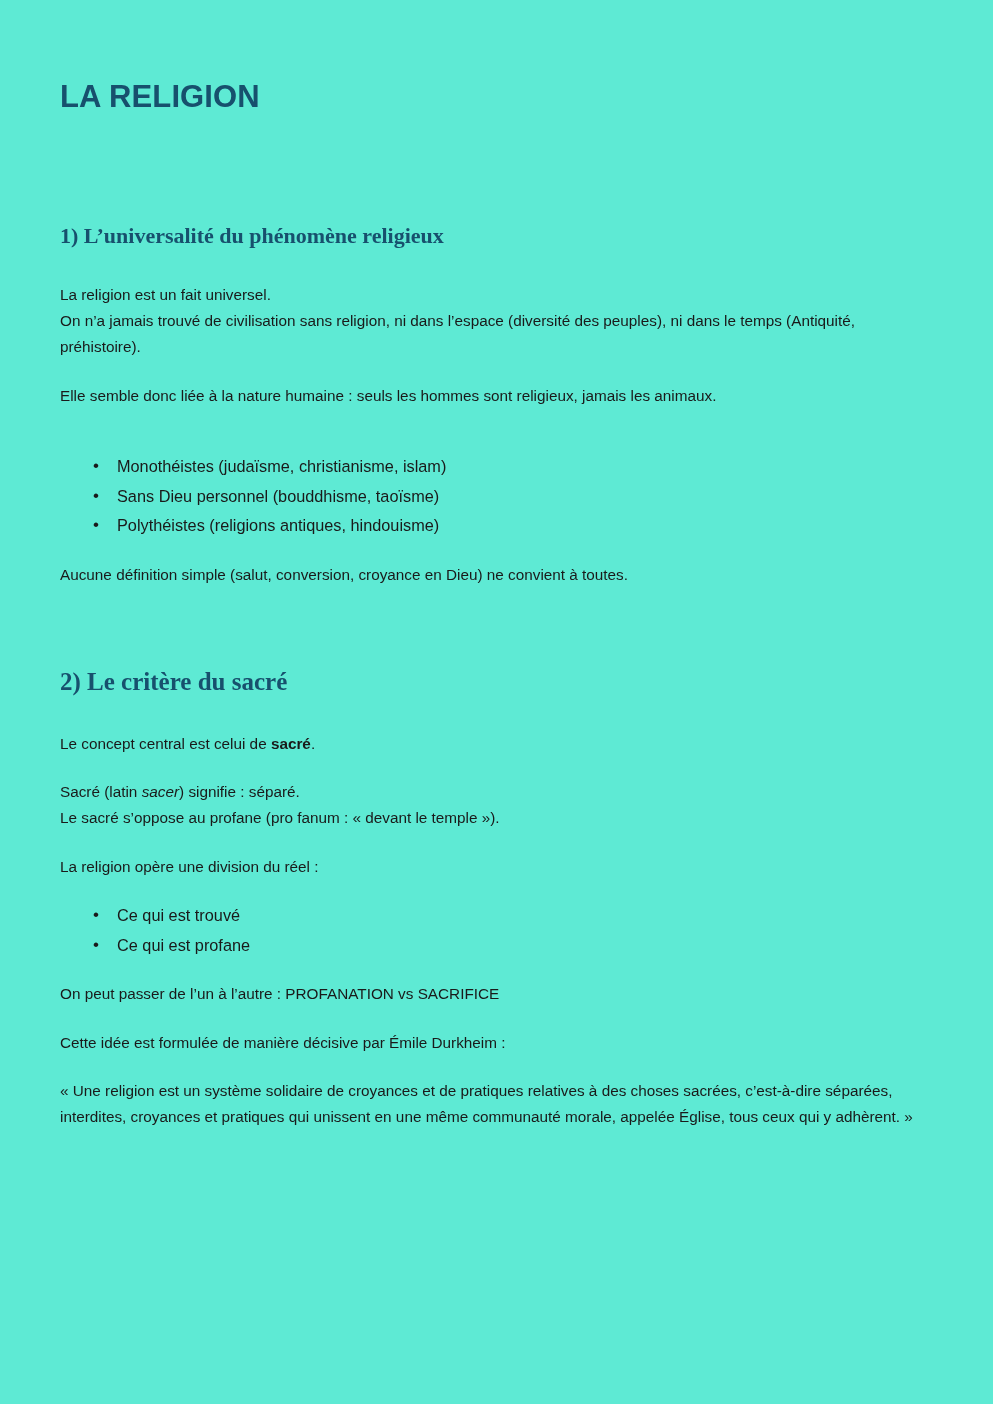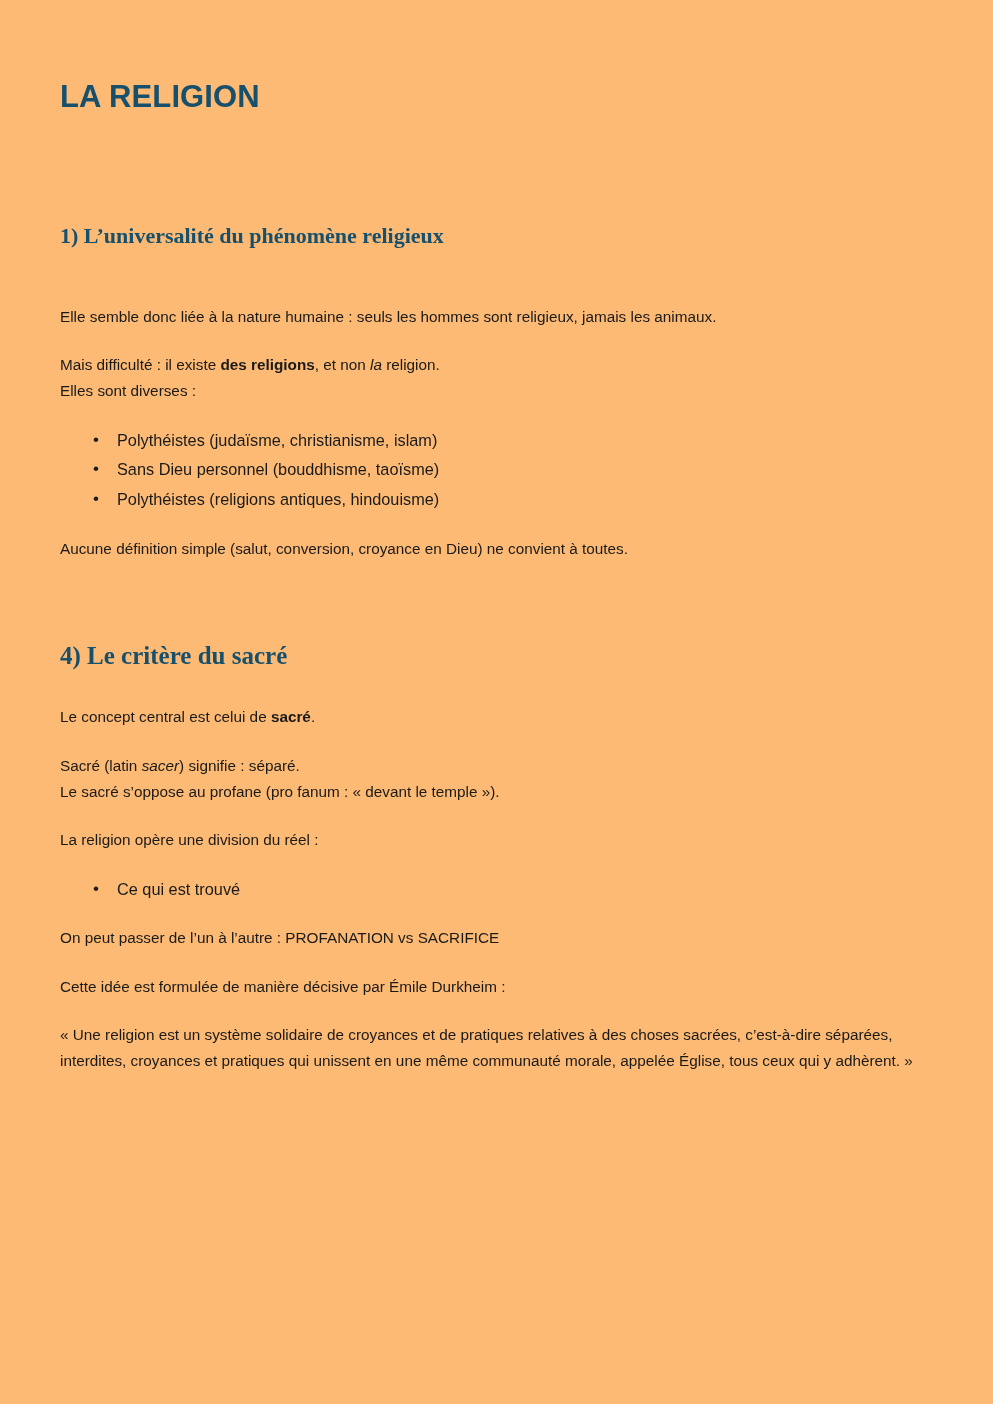--- a/index.html
+++ b/index.html
@@ -13,21 +13,21 @@
     height: 1404px;
     font-family: "Liberation Sans", sans-serif;
     color: #1a1a1a;
     -webkit-font-smoothing: antialiased;
   }
   .page {
     box-sizing: border-box;
     width: 993px;
     min-height: 1404px;
     padding: 78px 70px 40px 60px;
-    background: #fdba74;
+    background: #5eead4;
     position: relative;
   }
 
   
   .doc-title {
     font-size: 31px;
     font-weight: bold;
     color: #17506d;
     letter-spacing: 0.1px;
     line-height: 1.2;
@@ -108,51 +108,51 @@
 
   <div class="sp-title-to-roman"></div>
 
 
   <div class="sp-roman-to-sub"></div>
 
   <h3 class="h-sub">1) L’universalité du phénomène religieux</h3>
 
   <div class="sp-sub-to-body"></div>
 
+  <p class="body">
+    <span>La religion est un fait universel.</span><br>
+    <span> On n’a jamais trouvé de civilisation sans religion, ni dans l’espace (diversité des peuples), ni dans le temps (Antiquité, préhistoire).</span>
+  </p>
 
   <div class="sp-para"></div>
 
   <p class="body">
     <span>Elle semble donc liée à la nature humaine : seuls les hommes sont religieux, jamais les animaux.</span>
   </p>
 
   <div class="sp-para"></div>
 
-  <p class="body">
-    <span>Mais difficulté : il existe </span><b>des religions</b><span>, et non </span><i>la</i><span> religion.</span><br>
-    <span> Elles sont diverses :</span>
-  </p>
 
   <div class="sp-before-list"></div>
 
   <ul class="bullets">
-    <li>Polythéistes (judaïsme, christianisme, islam)</li>
+    <li>Monothéistes (judaïsme, christianisme, islam)</li>
     <li>Sans Dieu personnel (bouddhisme, taoïsme)</li>
     <li>Polythéistes (religions antiques, hindouisme)</li>
   </ul>
 
   <div class="sp-after-list"></div>
 
   <p class="body">
     <span>Aucune définition simple (salut, conversion, croyance en Dieu) ne convient à toutes.</span>
   </p>
 
   <div class="sp-section-gap"></div>
 
-  <h3 class="h-sub bigger">4) Le critère du sacré</h3>
+  <h3 class="h-sub bigger">2) Le critère du sacré</h3>
 
   <div class="sp-sub2-to-body"></div>
 
   <p class="body">
     <span>Le concept central est celui de </span><b>sacré</b><span>.</span>
   </p>
 
   <div class="sp-para"></div>
 
   <p class="body">
@@ -163,20 +163,21 @@
   <div class="sp-para"></div>
 
   <p class="body">
     <span>La religion opère une division du réel :</span>
   </p>
 
   <div class="sp-before-list"></div>
 
   <ul class="bullets">
     <li>Ce qui est trouvé</li>
+    <li>Ce qui est profane</li>
   </ul>
 
   <div class="sp-after-list"></div>
 
   <p class="body">
     <span>On peut passer de l’un à l’autre : PROFANATION vs SACRIFICE</span>
   </p>
 
   <div class="sp-para"></div>
 

